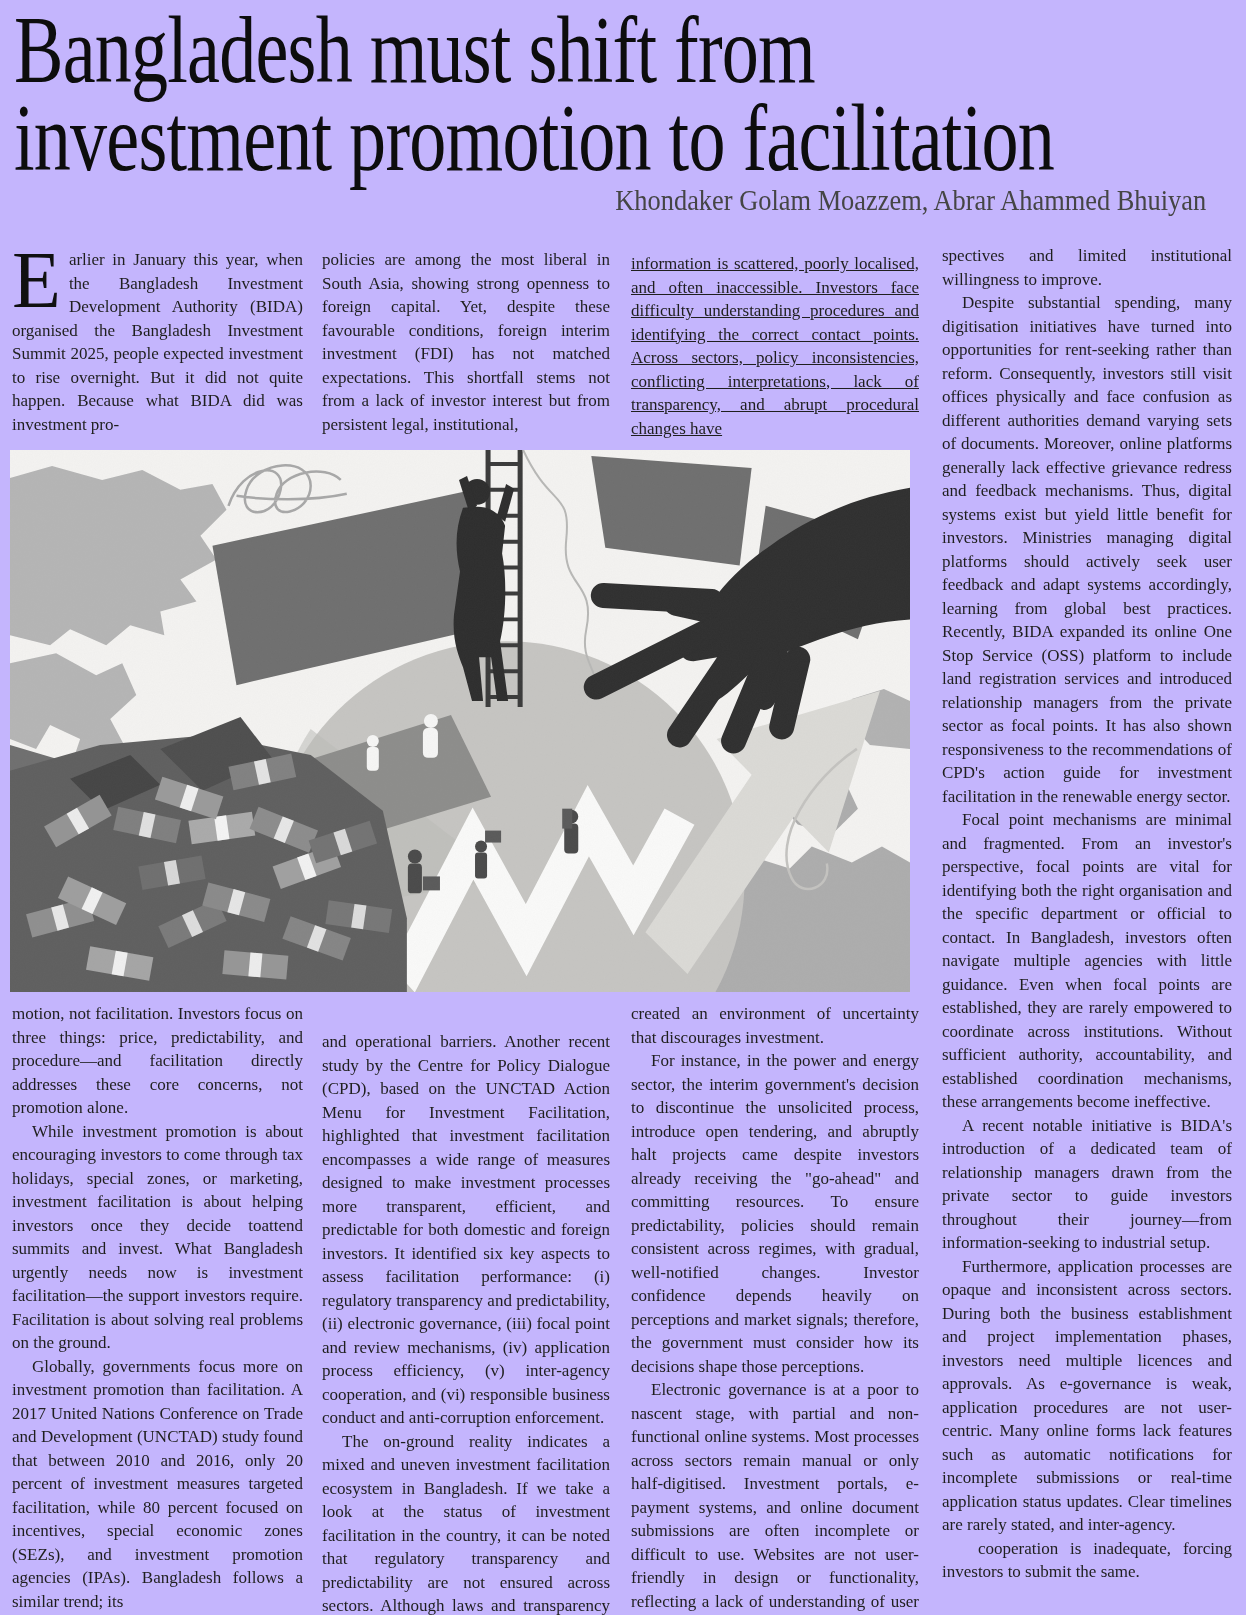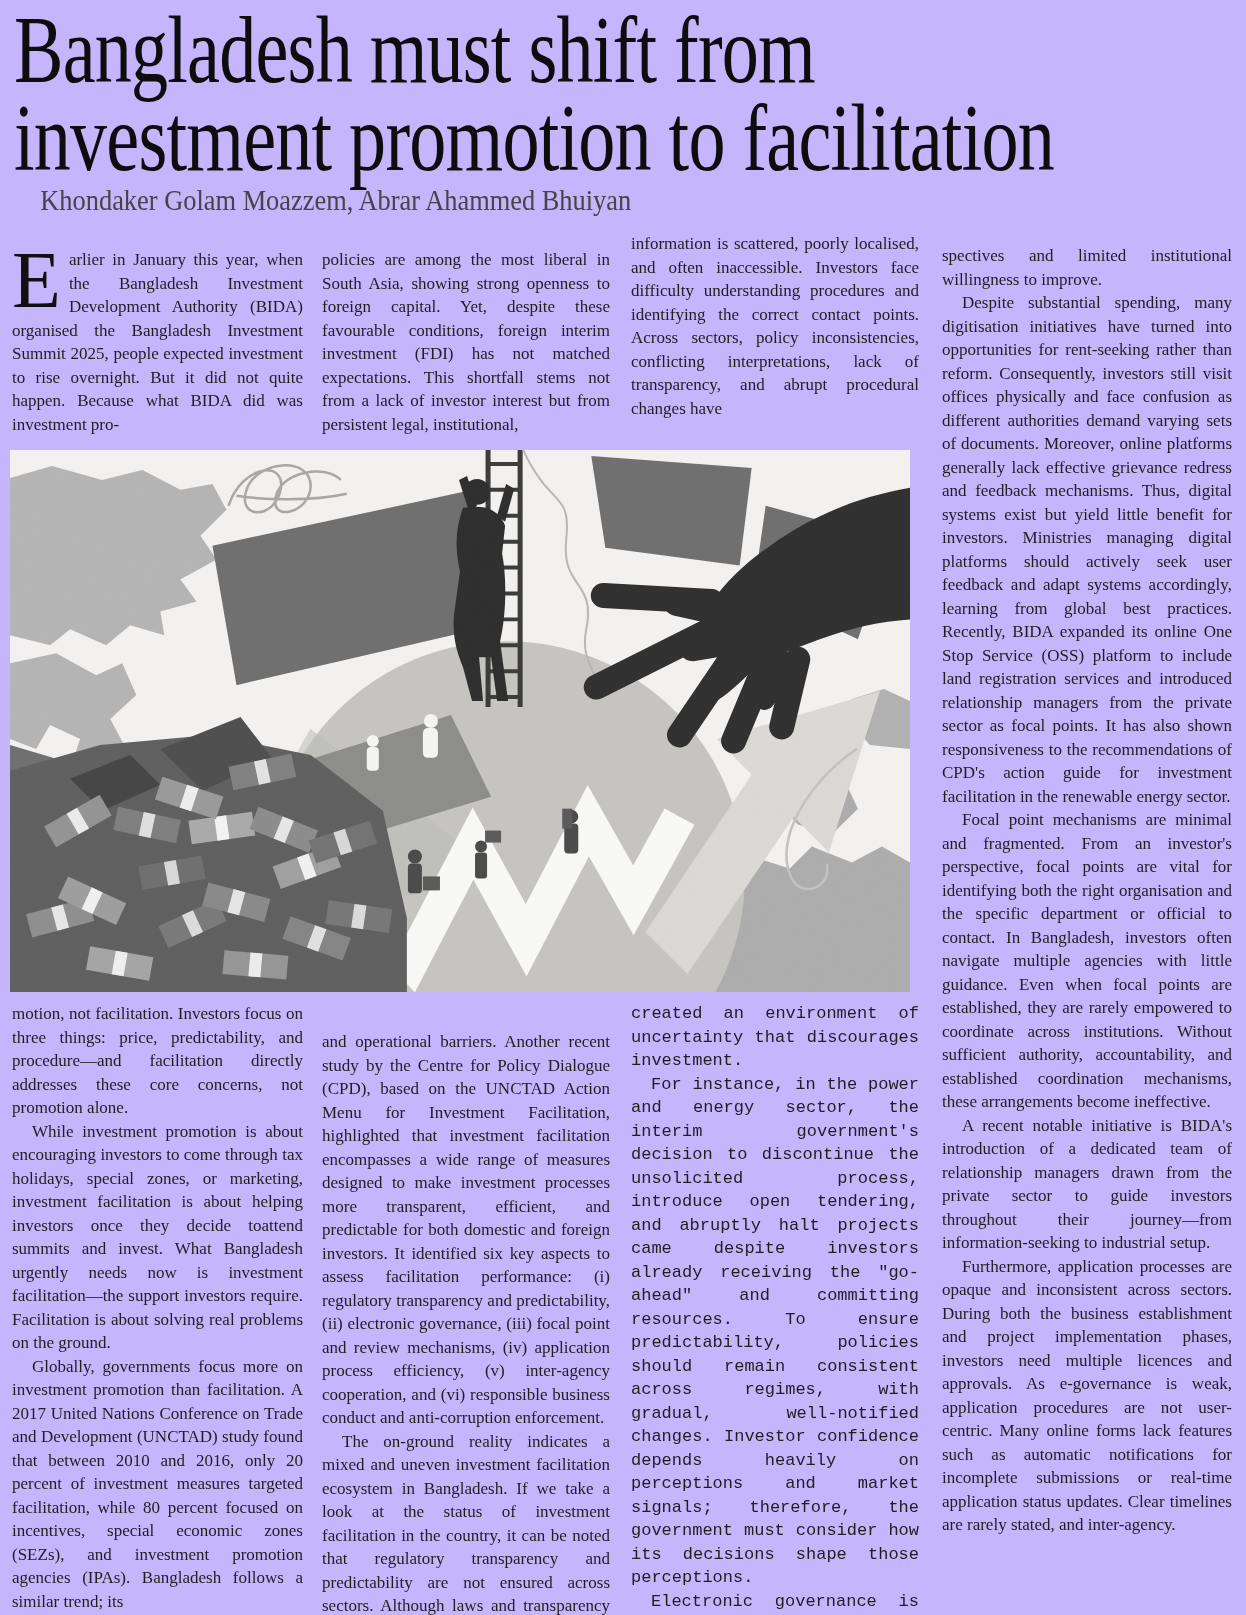--- a/index.html
+++ b/index.html
@@ -18,21 +18,21 @@
     font-size:95px;
     line-height:0.93;
     white-space:nowrap;
     transform:scaleX(0.78);
     transform-origin:0 50%;
     font-weight:400;
     letter-spacing:-1px;
   }
   .byline-wrap{
     position:absolute;left:0;top:183px;width:1246px;
-    display:flex;justify-content:flex-start;
+    display:flex;justify-content:flex-end;
   }
   .byline{
     font-size:30px;color:#454545;white-space:nowrap;
     transform:scaleX(0.88);font-weight:400;
   }
   
   .col{
     position:absolute;
     font-size:17px;
     line-height:23.5px;
@@ -43,25 +43,25 @@
   .col p.indent-lg{text-indent:36px;}
   .dropcap{
     float:left;
     font-size:80px;
     line-height:61px;
     padding:2px 8px 0 0;
     color:#101010;
   }
   #colT1{left:12px;  top:248px; width:291px; height:202px;}
   #colT2{left:322px; top:248px; width:288px; height:202px;}
-  #colT3{left:631px; top:232px; width:288px; height:202px;}
+  #colT3{left:631px; top:252px; width:288px; height:202px;text-decoration:underline;}
   #col4 {left:942px; top:244px; width:290px; height:1332px;}
   #colB1{left:12px;  top:1002px; width:291px; height:590px;}
   #colB2{left:322px; top:1030px; width:288px; height:590px;}
-  #colB3{left:631px; top:1002px; width:288px; height:590px;font-family:Liberation Mono, monospace;}
+  #colB3{left:631px; top:1002px; width:288px; height:590px;}
   
   .illus{
     position:absolute;left:10px;top:450px;width:900px;height:542px;
     background:#f4f3f1;
   }
   .illus svg{display:block;width:100%;height:100%;}
 </style>
 </head>
 <body>
 
@@ -280,15 +280,16 @@
     <p class="indent">For instance, in the power and energy sector, the interim government's decision to discontinue the unsolicited process, introduce open tendering, and abruptly halt projects came despite investors already receiving the "go-ahead" and committing resources. To ensure predictability, policies should remain consistent across regimes, with gradual, well-notified changes. Investor confidence depends heavily on perceptions and market signals; therefore, the government must consider how its decisions shape those perceptions.</p>
     <p class="indent">Electronic governance is at a poor to nascent stage, with partial and non-functional online systems. Most processes across sectors remain manual or only half-digitised. Investment portals, e-payment systems, and online document submissions are often incomplete or difficult to use. Websites are not user-friendly in design or functionality, reflecting a lack of understanding of user per-</p>
   </div>
 
   <div class="col" id="col4">
     <p>spectives and limited institutional willingness to improve.</p>
     <p class="indent">Despite substantial spending, many digitisation initiatives have turned into opportunities for rent-seeking rather than reform. Consequently, investors still visit offices physically and face confusion as different authorities demand varying sets of documents. Moreover, online platforms generally lack effective grievance redress and feedback mechanisms. Thus, digital systems exist but yield little benefit for investors. Ministries managing digital platforms should actively seek user feedback and adapt systems accordingly, learning from global best practices. Recently, BIDA expanded its online One Stop Service (OSS) platform to include land registration services and introduced relationship managers from the private sector as focal points. It has also shown responsiveness to the recommendations of CPD's action guide for investment facilitation in the renewable energy sector.</p>
     <p class="indent">Focal point mechanisms are minimal and fragmented. From an investor's perspective, focal points are vital for identifying both the right organisation and the specific department or official to contact. In Bangladesh, investors often navigate multiple agencies with little guidance. Even when focal points are established, they are rarely empowered to coordinate across institutions. Without sufficient authority, accountability, and established coordination mechanisms, these arrangements become ineffective.</p>
     <p class="indent">A recent notable initiative is BIDA's introduction of a dedicated team of relationship managers drawn from the private sector to guide investors throughout their journey—from information-seeking to industrial setup.</p>
     <p class="indent">Furthermore, application processes are opaque and inconsistent across sectors. During both the business establishment and project implementation phases, investors need multiple licences and approvals. As e-governance is weak, application procedures are not user-centric. Many online forms lack features such as automatic notifications for incomplete submissions or real-time application status updates. Clear timelines are rarely stated, and inter-agency.</p>
+    <p class="indent-lg">cooperation is inadequate, forcing investors to submit the same.</p>
   </div>
 
 </div>
 
 </body></html>

